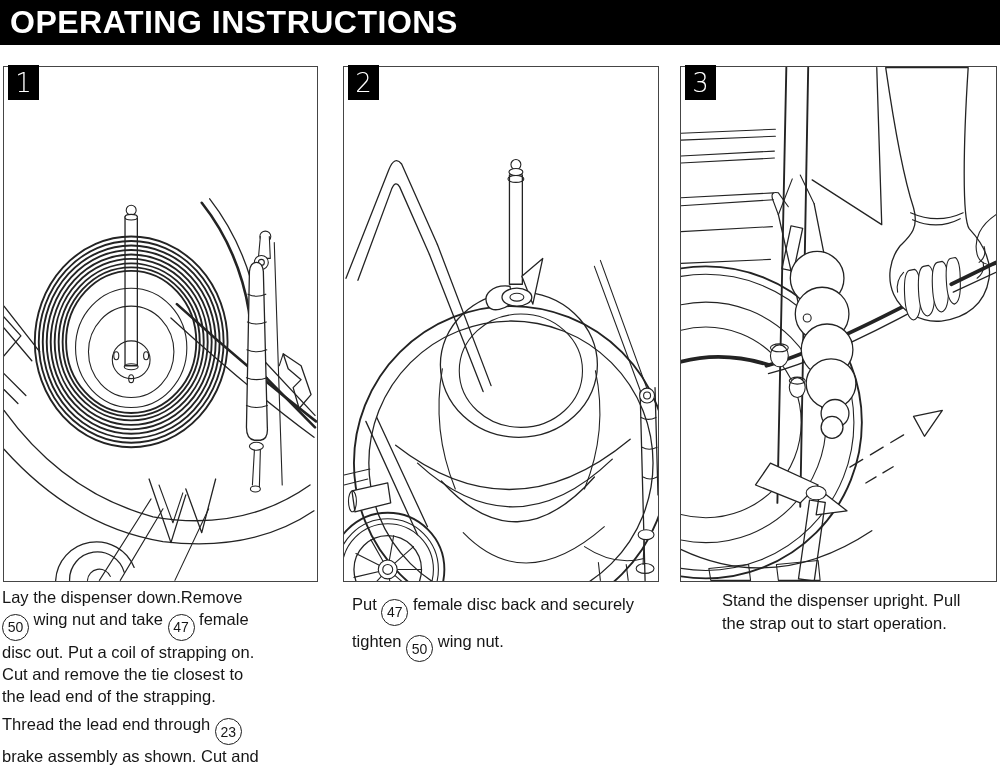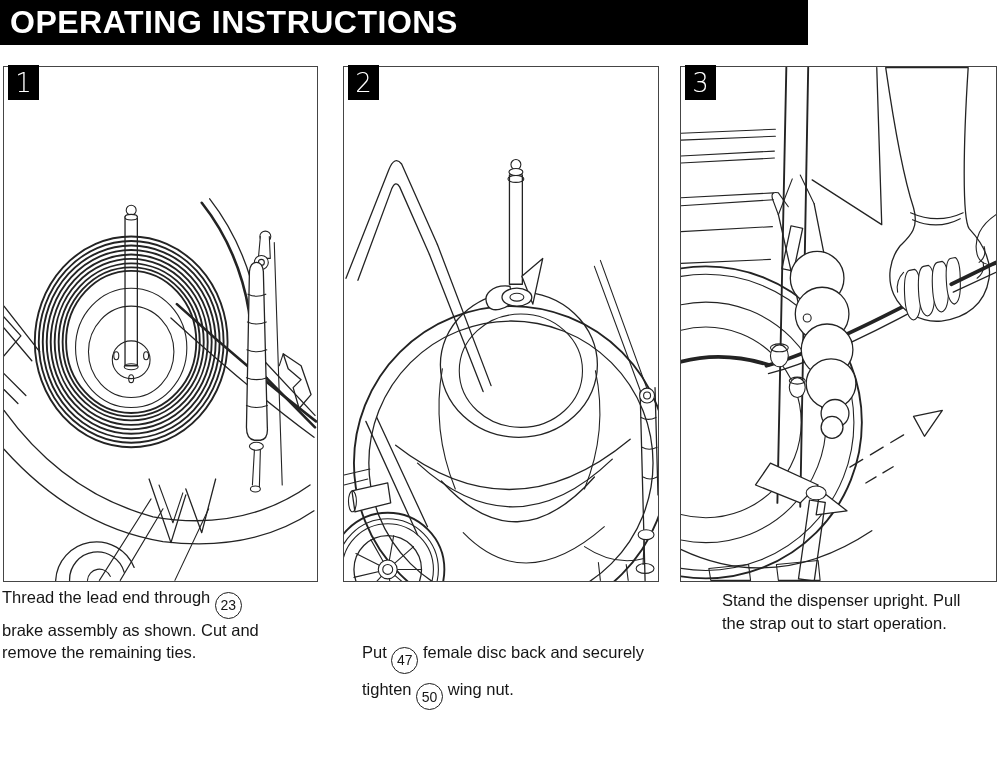--- a/index.html
+++ b/index.html
@@ -2,21 +2,21 @@
 <html><head>
 <meta charset="utf-8">
 <style>
   html,body{margin:0;padding:0;}
   body{
     width:1000px;height:771px;background:#ffffff;
     font-family:"Liberation Sans",sans-serif;color:#161616;
     position:relative;overflow:hidden;
   }
   .hdr{
-    position:absolute;top:0;left:0;width:808px;height:45px;
+    position:absolute;top:0;left:0;width:1000px;height:45px;
     background:#000;display:flex;align-items:center;box-sizing:border-box;
     padding-left:10px;
   }
   .hdr-title{
     color:#fff;font-size:32px;font-weight:bold;letter-spacing:.5px;
     font-family:"Liberation Sans",sans-serif;white-space:nowrap;
   }
   .panel{
     position:absolute;top:66px;height:516px;border:1.6px solid #454545;
     box-sizing:border-box;background:#fff;
@@ -35,21 +35,21 @@
   }
   .art .fw{fill:#ffffff;}
   .art .w2{stroke-width:1.9;}
   .art .thick{stroke-width:2.6;}
   .art .strap{stroke-width:3.8;}
   .art .thin{stroke-width:1.1;}
   .caption{position:absolute;font-size:16.5px;color:#161616;}
   .caption p{margin:0;}
   #c1{left:2px;top:586px;width:312px;line-height:22px;}
   #c1 p + p{margin-top:6px;}
-  #c2{left:362px;top:589px;width:310px;line-height:30px;margin-top:48px;}
+  #c2{left:352px;top:589px;width:310px;line-height:30px;}
   #c3{left:722px;top:589px;width:308px;line-height:23px;}
   .circle-num{
     display:inline-flex;align-items:center;justify-content:center;
     width:25px;height:25px;border:1.4px solid #1d1d1d;border-radius:50%;
     font-size:14px;background:#fff;vertical-align:-7px;line-height:1;
   }
 </style>
 </head>
 <body>
 
@@ -284,20 +284,21 @@
       </g>
       <g>
         <line x1="170" y1="402" x2="230" y2="366" stroke-dasharray="15 9" stroke-width="1.7"></line>
         <line x1="186" y1="418" x2="218" y2="399" stroke-dasharray="12 8" stroke-width="1.7"></line>
         <polygon class="fw" points="263,345 234,351 245,371" stroke-width="1.7"></polygon>
       </g>
     </svg>
   </section>
 
   <div class="caption" id="c1">
+    <p>Lay the dispenser down.Remove<br><span class="circle-num">50</span> wing nut and take <span class="circle-num">47</span> female<br>disc out. Put a coil of strapping on.<br>Cut and remove the tie closest to<br>the lead end of the strapping.</p>
     <p>Thread the lead end through <span class="circle-num">23</span><br>brake assembly as shown. Cut and<br>remove the remaining ties.</p>
   </div>
   <div class="caption" id="c2">
     <p>Put <span class="circle-num">47</span> female disc back and securely<br>tighten <span class="circle-num">50</span> wing nut.</p>
   </div>
   <div class="caption" id="c3">
     <p>Stand the dispenser upright. Pull<br>the strap out to start operation.</p>
   </div>
 
 </div>

